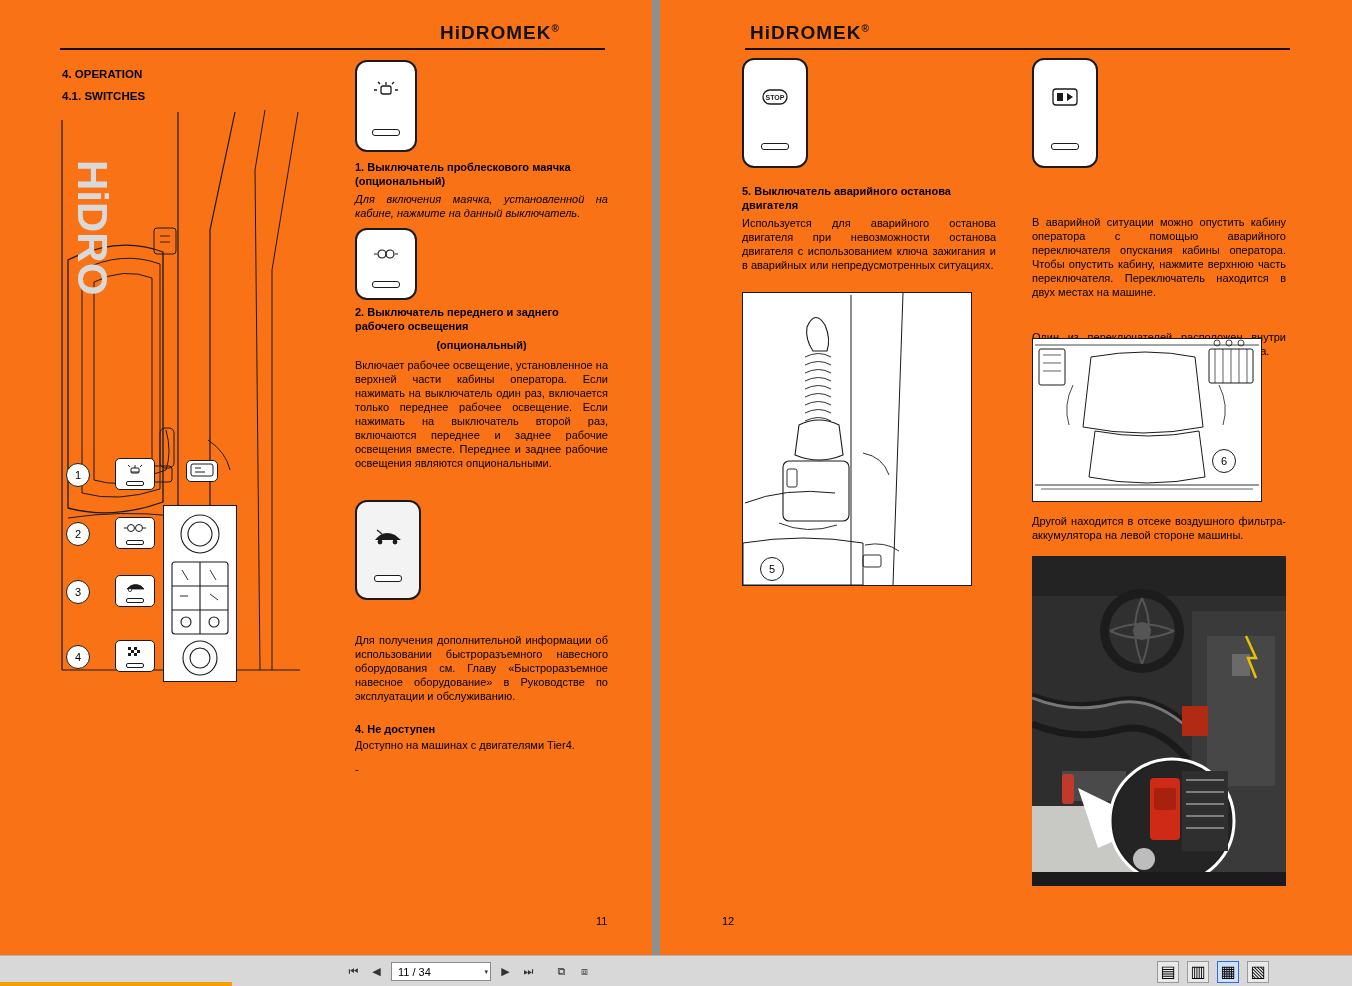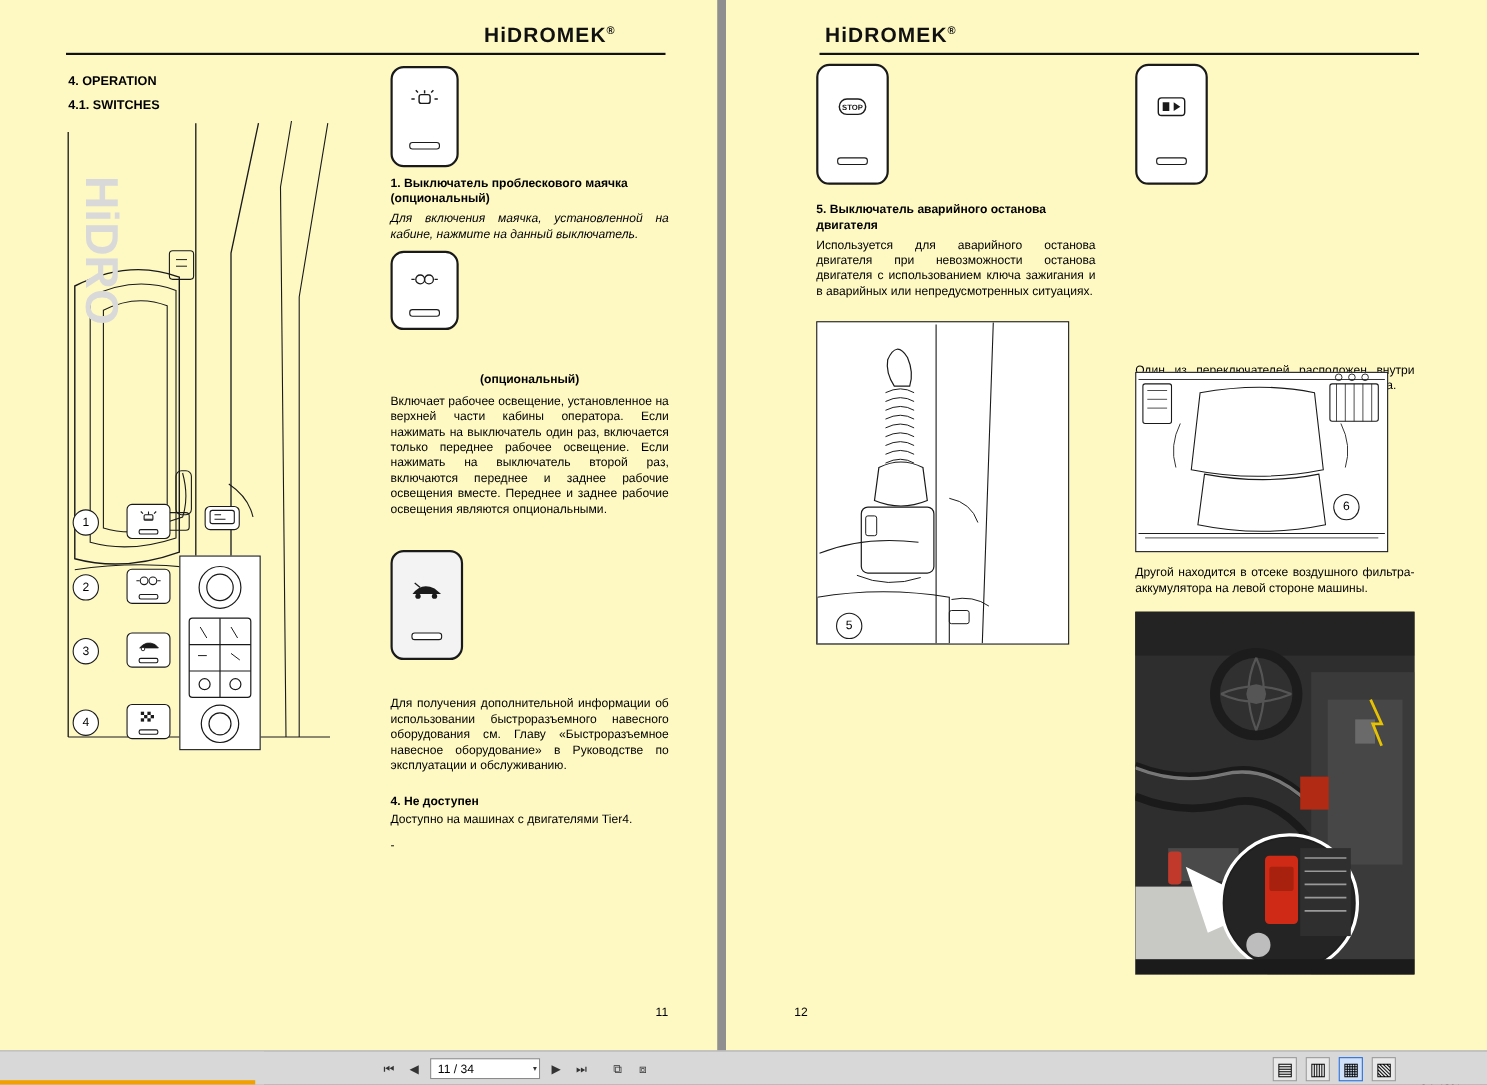--- a/index.html
+++ b/index.html
@@ -5,21 +5,21 @@
   html,body{margin:0;padding:0;}
   body{
     width:1352px;height:986px;overflow:hidden;
     background:#9a9a9a;
     font-family:"Liberation Sans", sans-serif;
     -webkit-font-smoothing:antialiased;
   }
   .viewer{position:relative;width:1352px;height:986px;background:#a3a3a3;}
   .pages{position:absolute;left:0;top:0;width:1352px;height:955px;background:#a3a3a3;}
 
-  .page{position:absolute;top:0;background:#fef9c3;height:955px;box-sizing:border-box;}
+  .page{position:absolute;top:0;background:#f97316;height:955px;box-sizing:border-box;}
   .page.left{left:0;width:652px;}
   .page.right{left:660px;width:692px;}
 
   .gap{position:absolute;left:652px;top:0;width:8px;height:955px;background:#8f8f8f;}
 
   
   .brand{position:absolute;font-weight:bold;letter-spacing:1px;font-size:19px;color:#111;}
   .brand .reg{font-size:10px;vertical-align:super;}
   .hrule{position:absolute;height:2px;background:#111;}
 
@@ -206,20 +206,21 @@
             <g fill="none" stroke="#1a1a1a" stroke-width="1.2">
               <circle cx="11" cy="8" r="4"></circle>
                 <circle cx="19" cy="8" r="4"></circle>
                 <path d="M3,8 l3,0 M24,8 l3,0"></path>
             </g>
           </svg>
         </div>
         <div class="led" style="bottom:10px;"></div>
       </div>
 
+      <div class="txt bold" style="left:355px;top:305px;width:253px;">2. Выключатель переднего и заднего рабочего освещения</div>
       <div class="txt bold" style="left:355px;top:338px;width:253px;text-align:center;">(опциональный)</div>
       <div class="txt just" style="left:355px;top:358px;width:253px;">Включает рабочее освещение, установленное на верхней части кабины оператора. Если нажимать на выключатель один раз, включается только переднее рабочее освещение. Если нажимать на выключатель второй раз, включаются переднее и заднее рабочие освещения вместе. Переднее и заднее рабочие освещения являются опциональными.</div>
 
       <div class="rocker dark" style="left:355px;top:500px;width:62px;height:96px;">
         <div class="sym" style="top:22px;">
           <svg width="34" height="22" viewBox="0 0 34 22">
             <g fill="#1a1a1a">
                 <path d="M4,16 q8,-11 20,-5 l6,5 z"></path>
                 <circle cx="9" cy="18" r="2.4"></circle>
                 <circle cx="24" cy="18" r="2.4"></circle>
@@ -301,20 +302,21 @@
               </g>
             <g fill="#1a1a1a">
                 <path d="M12,9 l6,0 l0,8 l-6,0 z"></path>
                 <path d="M22,9 l0,8 l6,-4 z"></path>
               </g>
           </svg>
         </div>
         <div class="led" style="bottom:16px;"></div>
       </div>
 
+      <div class="txt just" style="left:372px;top:215px;width:254px;">В аварийной ситуации можно опустить кабину оператора с помощью аварийного переключателя опускания кабины оператора. Чтобы опустить кабину, нажмите верхнюю часть переключателя. Переключатель находится в двух местах на машине.</div>
       <div class="txt just" style="left:372px;top:330px;width:254px;">Один из переключателей расположен внутри кабины оператора позади сиденья оператора.</div>
 
       <div class="figbox" style="left:372px;top:338px;width:228px;height:162px;">
         <svg width="228" height="162" viewBox="0 0 228 162">
           <g fill="none" stroke="#1a1a1a" stroke-width="1">
             <rect x="2" y="2" width="224" height="158" fill="#fff" stroke="none"></rect>
             <path d="M2,6 L226,6" stroke-width="0.8"></path>
             <rect x="6" y="10" width="26" height="36" rx="2"></rect>
             <path d="M10,16 l18,0 M10,24 l18,0 M10,32 l18,0" stroke-width="0.7"></path>
             <rect x="176" y="10" width="44" height="34" rx="2"></rect>

